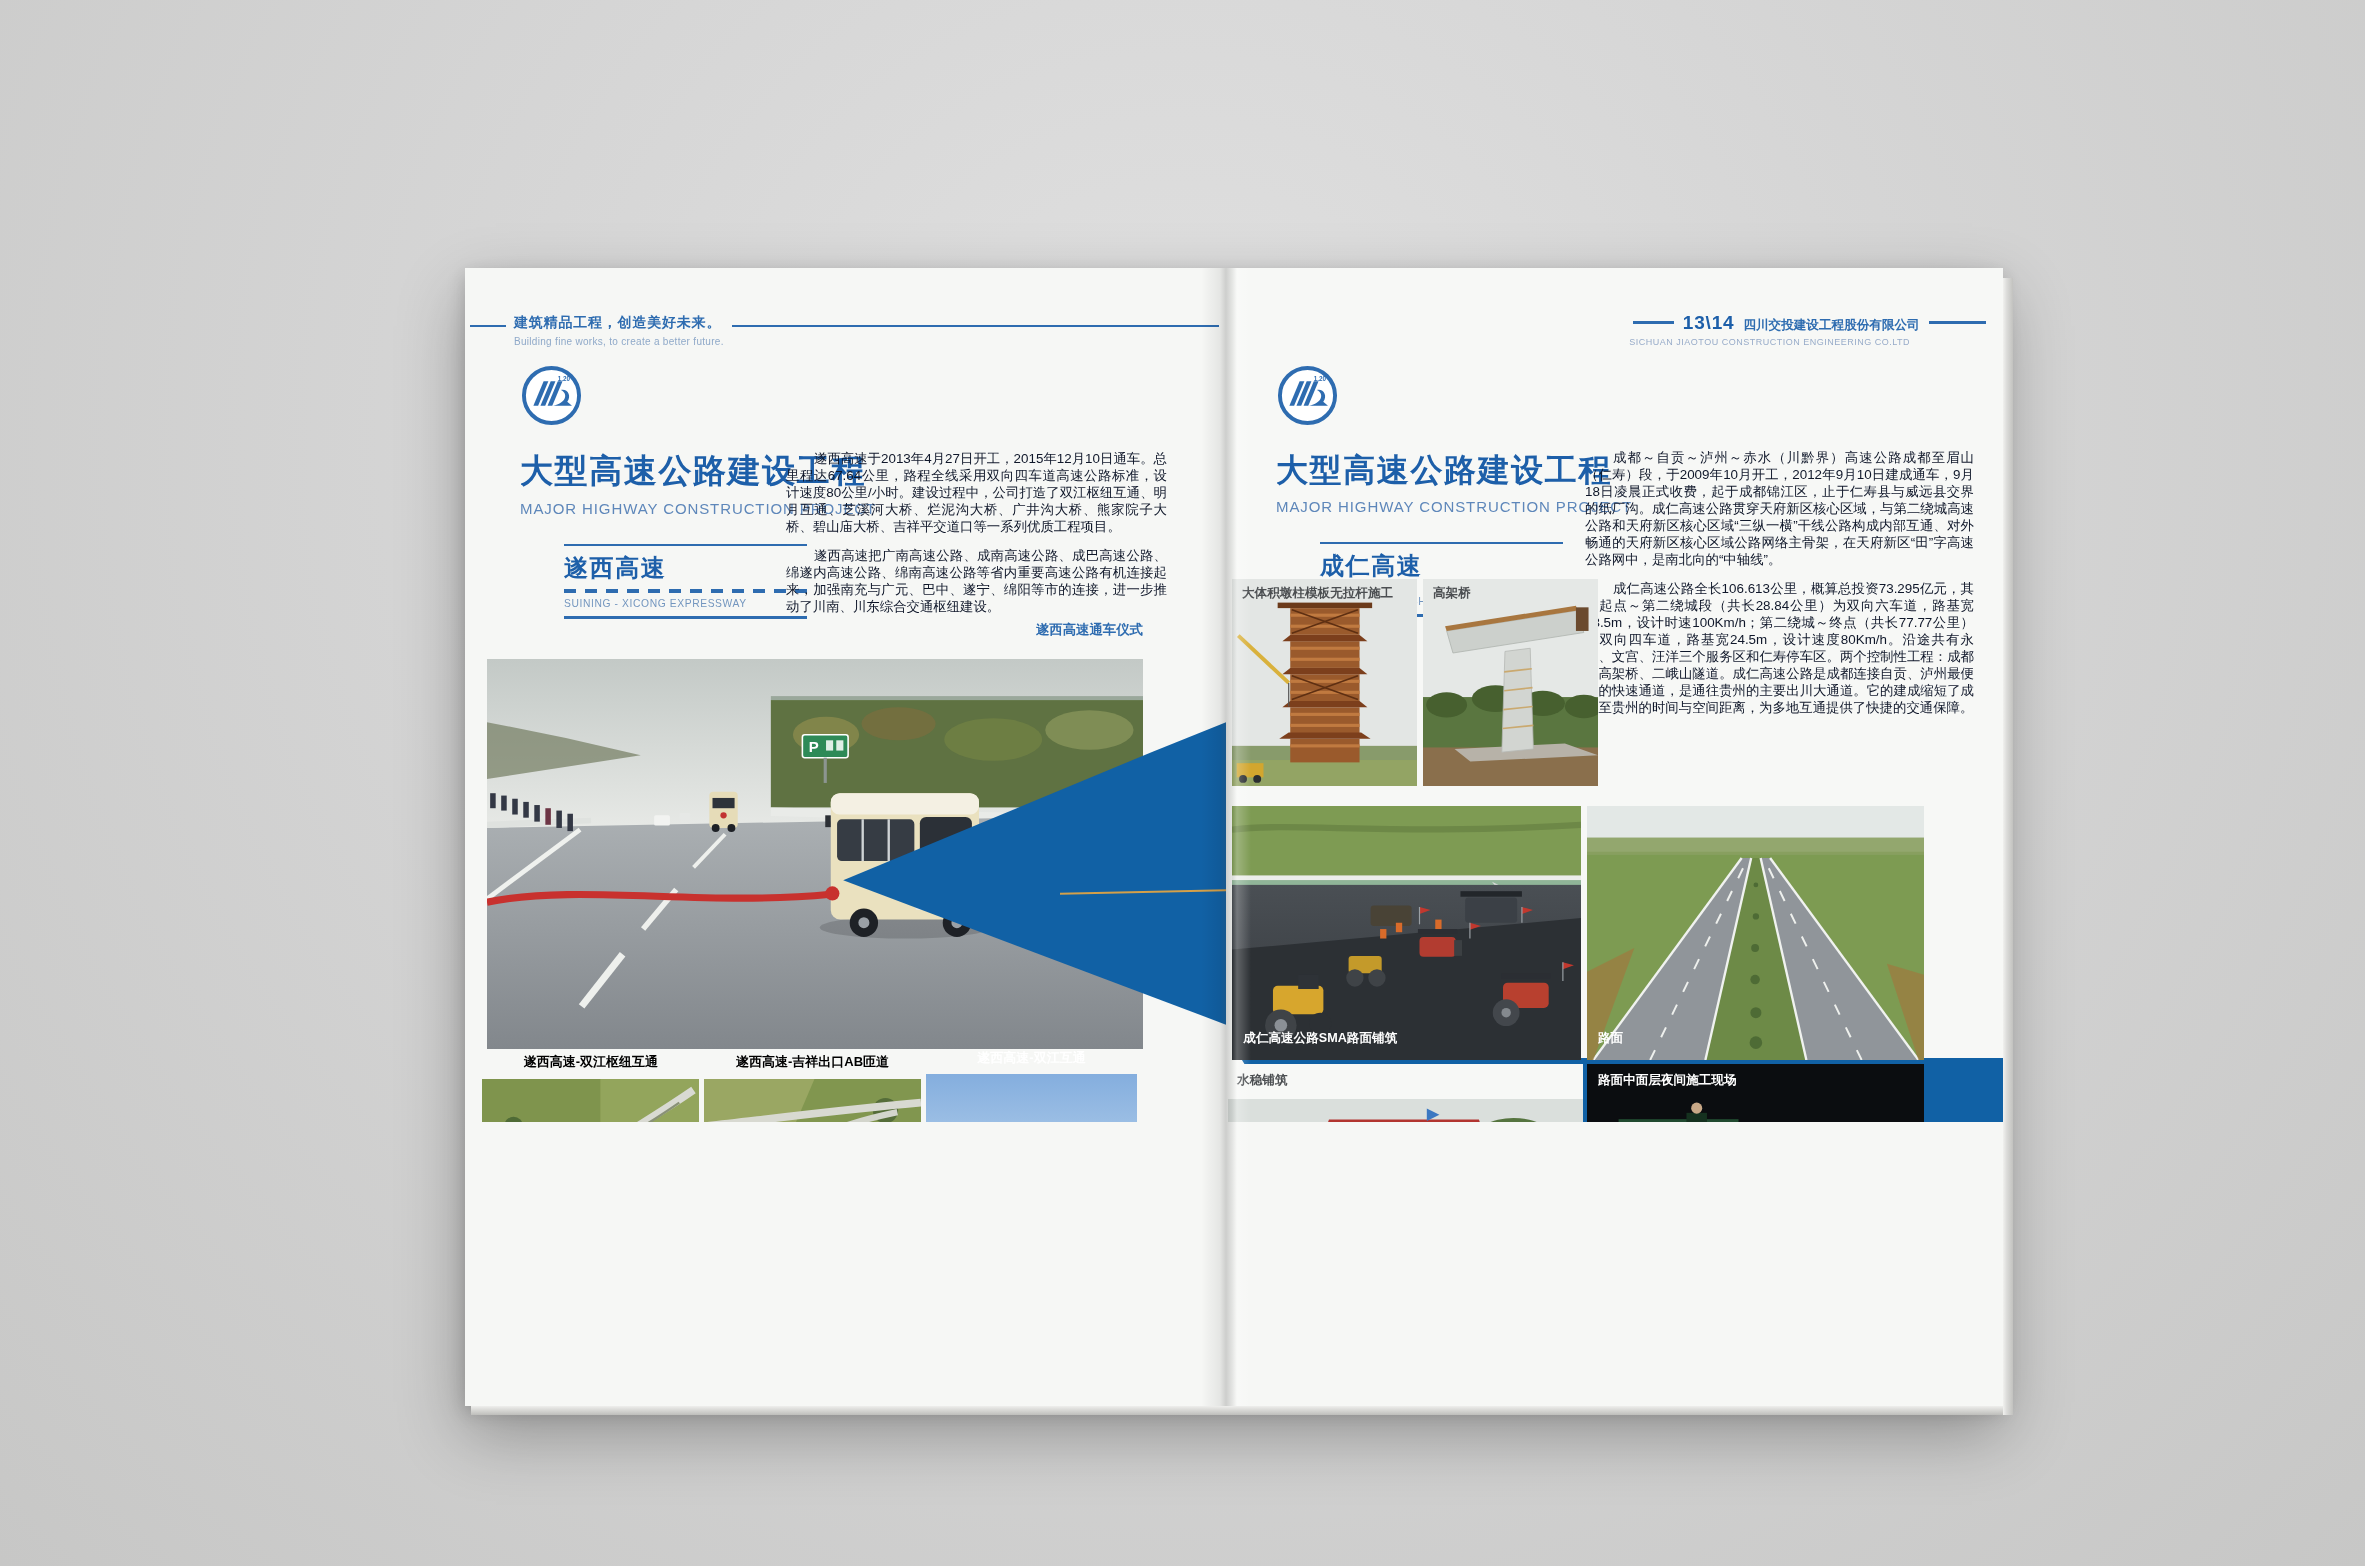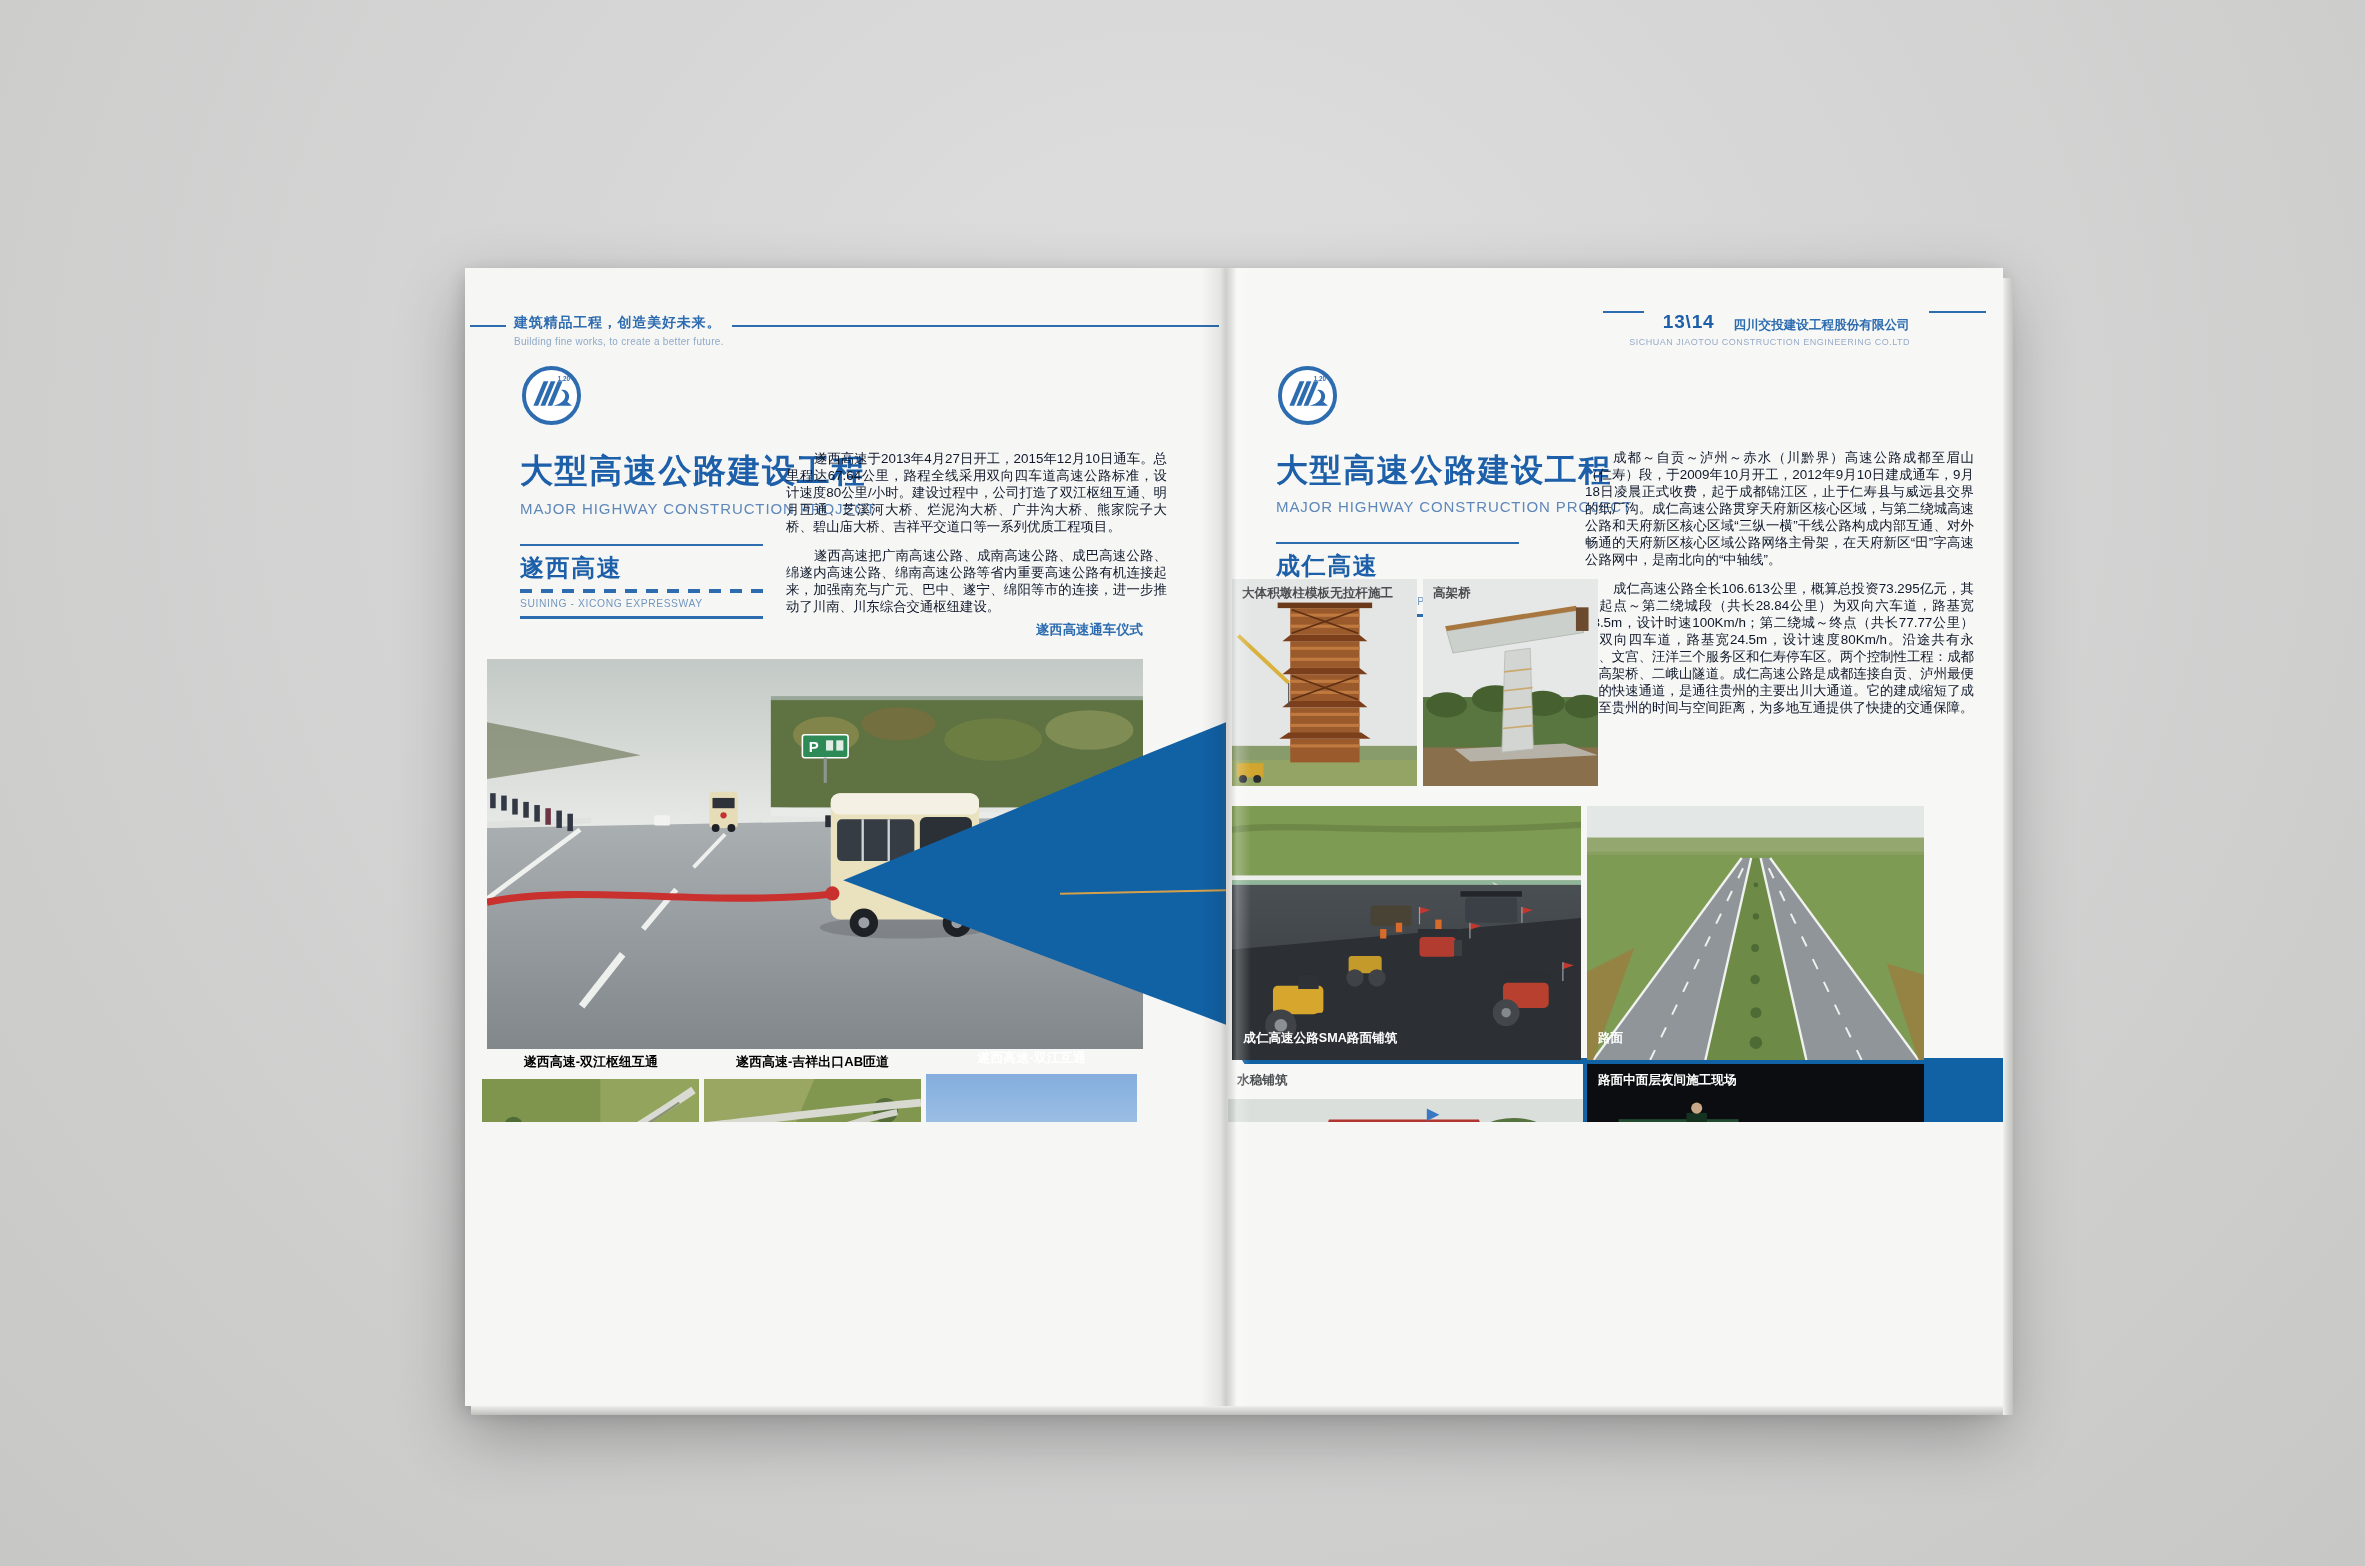--- a/index.html
+++ b/index.html
@@ -17,21 +17,21 @@
   .page-left{left:0;width:761px;background:#f6f7f5;}
   .page-right{left:761px;width:777px;background:#f7f8f6;}
   .gutter{position:absolute;left:736px;top:0;width:50px;height:1138px;pointer-events:none;z-index:40;
     background:linear-gradient(90deg,rgba(0,0,0,0) 0%,rgba(0,0,0,.07) 38%,rgba(60,60,60,.22) 50%,rgba(0,0,0,.08) 62%,rgba(255,255,255,.25) 72%,rgba(0,0,0,0) 100%);}
   
   .rule{background:#2e6cb0;}
   .slogan-zh{font-size:14px;font-weight:bold;color:#2e6cb0;letter-spacing:0.8px;}
   .slogan-en{font-size:10px;color:#8fa9c9;margin-top:4px;letter-spacing:0.3px;}
   .title-zh{position:absolute;margin:0;font-size:33px;font-weight:bold;color:#1d5fa9;letter-spacing:1.6px;}
   .title-en{position:absolute;font-size:15px;color:#5e87ba;letter-spacing:0.9px;}
-  .section{position:absolute;width:243px;}
+  .section{position:absolute;width:243px;margin-left:44px;}
   .section .rule{height:2.4px;width:100%;}
   .section .zh{font-size:24px;font-weight:bold;color:#1d5fa9;padding:5.5px 0 4px;letter-spacing:1.6px;}
   .section .dash{height:3.2px;width:100%;margin:1.6px 0 5.5px;
     background:repeating-linear-gradient(90deg,#2e6cb0 0 12px,transparent 12px 21px);}
   .section .en{font-size:10.3px;color:#7396bf;letter-spacing:0.6px;padding-bottom:7px;}
   .body-text{position:absolute;}
   .body-text p{margin:12px;font-size:13.4px;line-height:17px;color:#0f172a;text-align:justify;text-indent:28px;}
   .body-text p + p{margin-top:12px;}
   .logo{position:absolute;width:63px;height:63px;}
   
@@ -47,21 +47,21 @@
     clip-path:polygon(49.7% 71.7%,90.2% 56.7%,100% 53.2%,100% 88.6%);}
   .gold{position:absolute;left:595px;top:623px;width:167px;height:2.4px;background:#d5a049;
     transform:rotate(-1.2deg);z-index:6;}
   .bcap{position:absolute;top:785px;height:20.5px;font-size:13px;font-weight:bold;color:#000000;
     text-align:center;z-index:3;}
   .bcap.white{color:#ffffff;}
   .ph-b1{left:17.3px;top:811px;width:217px;height:164px;z-index:2;}
   .ph-b2{left:239px;top:811px;width:217px;height:164px;z-index:2;}
   .ph-b3{left:461px;top:806px;width:211px;height:167px;z-index:2;}
   
-  .pr-header{position:absolute;top:43px;right:17.3px;display:flex;gap:19px;}
+  .pr-header{position:absolute;top:43px;right:17.3px;display:flex;align-items:center;gap:9px;}
   .pr-header .rule{height:2.4px;}
   .pr-pageno{font-size:19px;font-weight:bold;color:#1d5fa9;letter-spacing:0.8px;}
   .pr-company{font-size:12.6px;font-weight:bold;color:#2e6cb0;margin-top:6px;}
   .pr-en{position:absolute;top:69px;right:93px;font-size:9px;color:#97abc9;letter-spacing:0.5px;}
   .blue-panel{position:absolute;left:0;right:0;top:790px;bottom:0;background:#1161a5;z-index:1;}
   .notch{position:absolute;left:0;bottom:0;width:54px;height:88px;background:#f7f8f6;z-index:2;
     clip-path:polygon(0 0,0 100%,100% 100%);}
   .ph-r1{left:6.3px;top:311px;width:185px;height:207px;z-index:3;}
   .ph-r2{left:197px;top:311px;width:175px;height:207px;z-index:3;}
   .ph-r3{left:6.3px;top:538px;width:349px;height:254px;z-index:3;}

